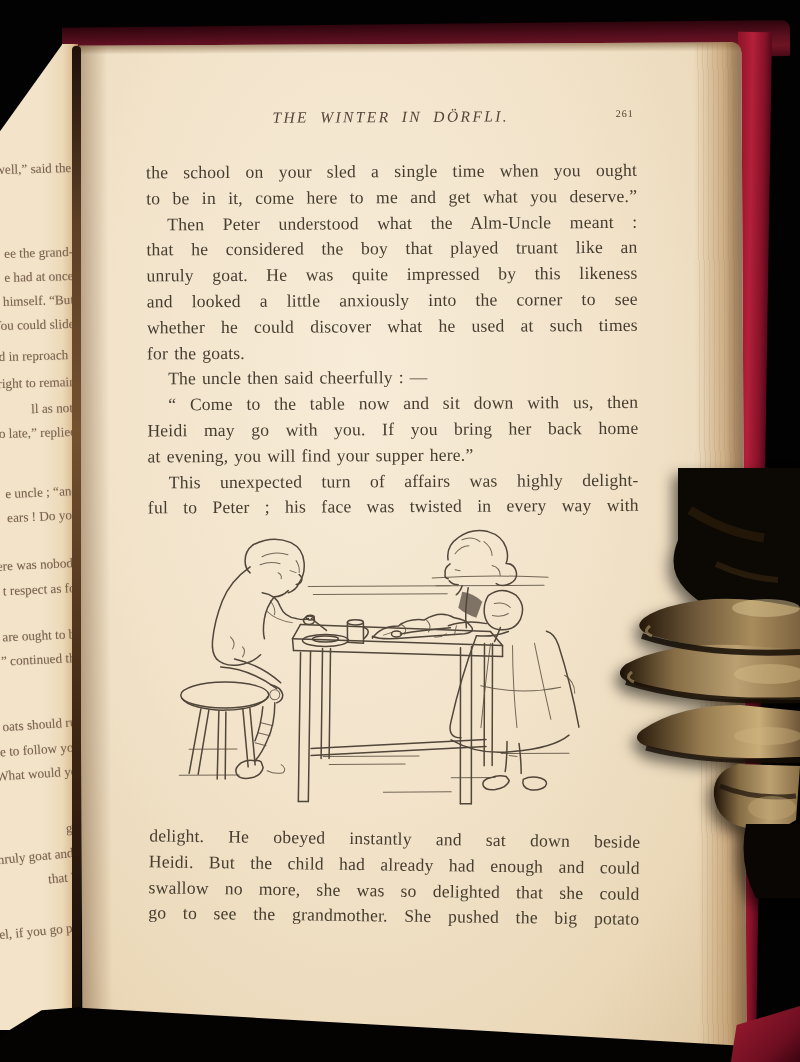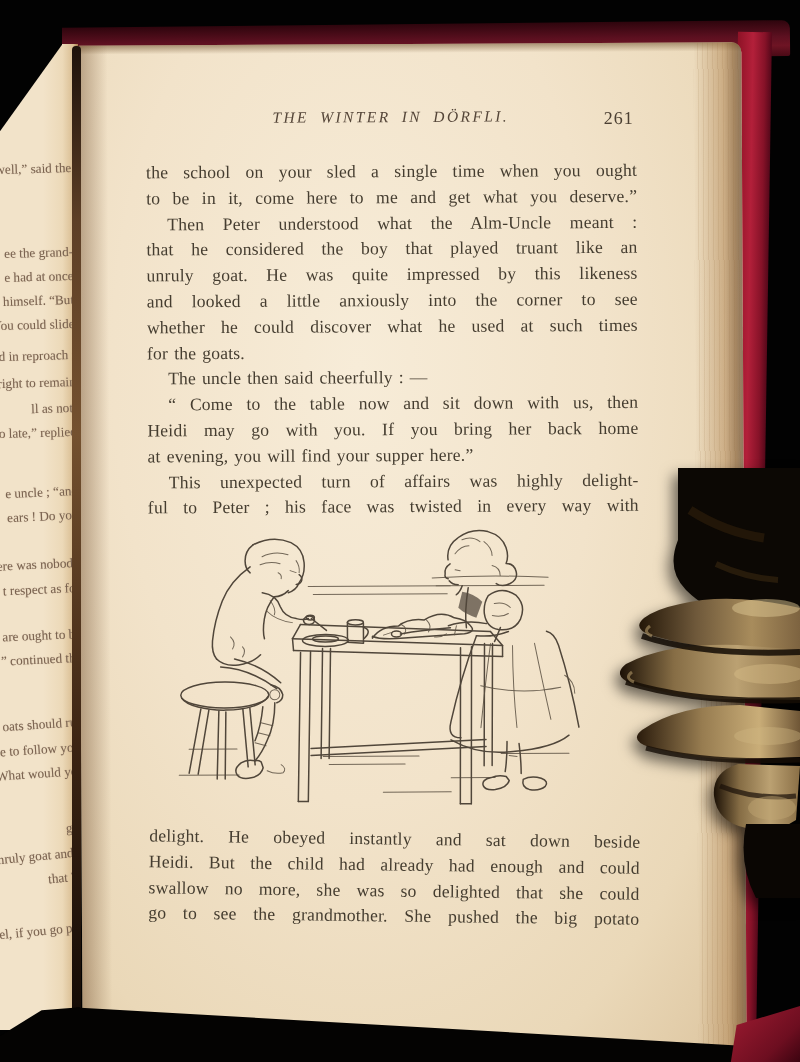--- a/index.html
+++ b/index.html
@@ -45,21 +45,21 @@
       repeating-linear-gradient(to right,rgba(140,100,55,0) 0 4px,rgba(140,100,55,.12) 4px 5px),
       linear-gradient(to right,rgba(190,150,100,0),rgba(172,128,78,.5) 62%,rgba(120,80,40,.62) 86%,rgba(70,42,20,.55));
     border-radius:0 10px 4px 0;}
   .gutter-shadow{position:absolute;left:0;top:0;bottom:0;width:30px;
     background:linear-gradient(to right,rgba(96,60,28,.4),rgba(96,60,28,0));}
 
   
   .running-head{position:absolute;left:68px;top:64px;width:490px;height:24px;color:#554639;}
   .head-title{display:block;text-align:center;font-style:italic;font-size:15.5px;
     letter-spacing:2.4px;word-spacing:5px;}
-  .head-folio{position:absolute;right:2px;top:1px;font-style:normal;font-size:18px;
+  .head-folio{position:absolute;right:2px;top:1px;font-style:normal;font-size:10px;
     letter-spacing:1px;color:#4c4033;}
   .textblock{position:absolute;left:68px;width:491px;color:#453d30;font-size:17.6px;}
   .block-a{top:115px;}
   .block-b{top:778px;transform:rotate(1.05deg);transform-origin:0 0;}
   .line{display:block;line-height:25.8px;text-align:justify;text-align-last:justify;
     letter-spacing:.2px;word-spacing:1.4px;white-space:normal;}
   .line.ind{text-indent:21px;}
   .line.flush{text-align-last:left;}
 
   

